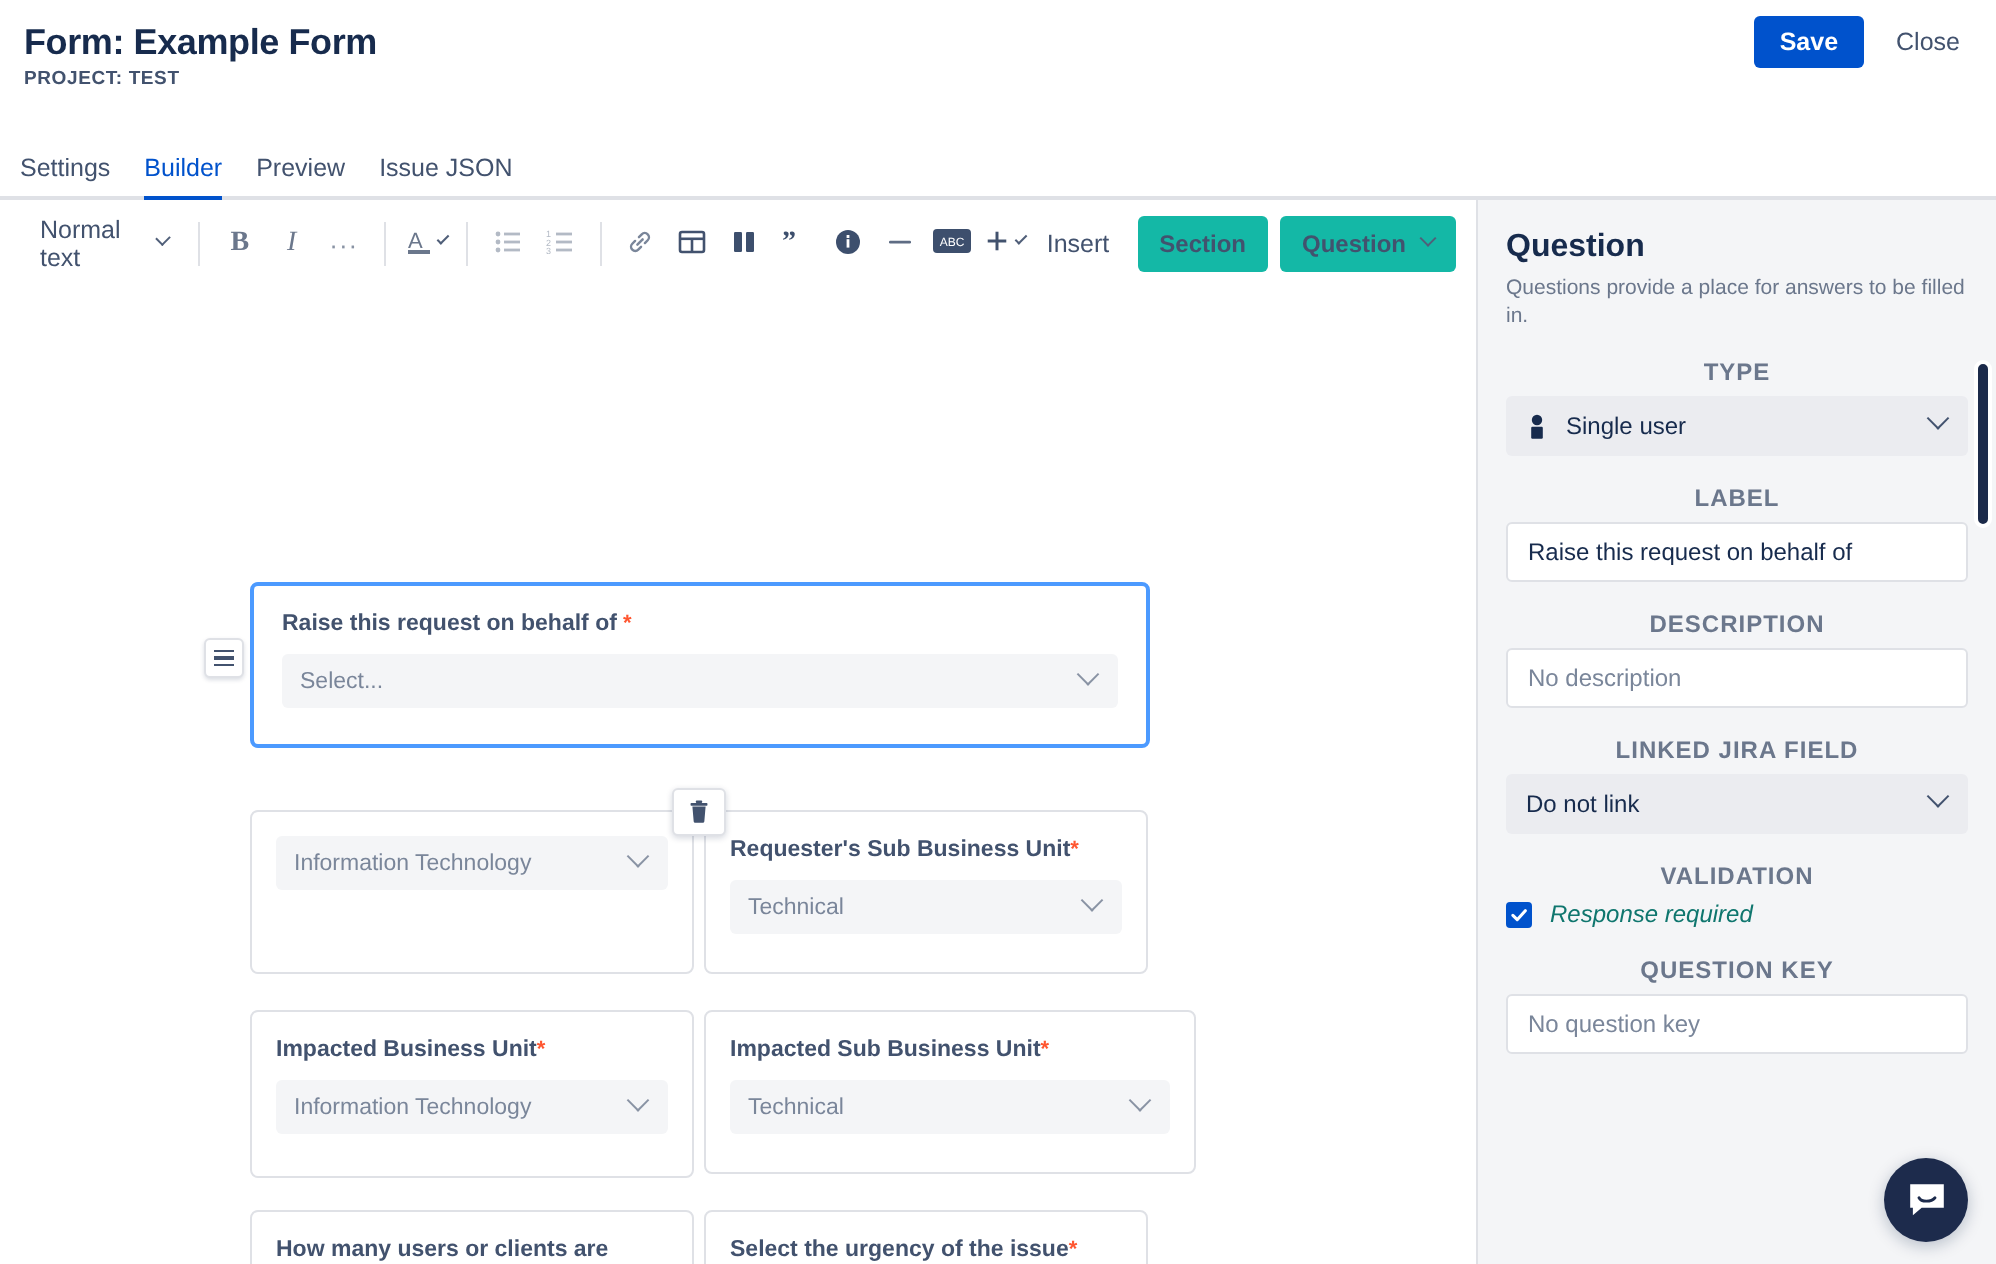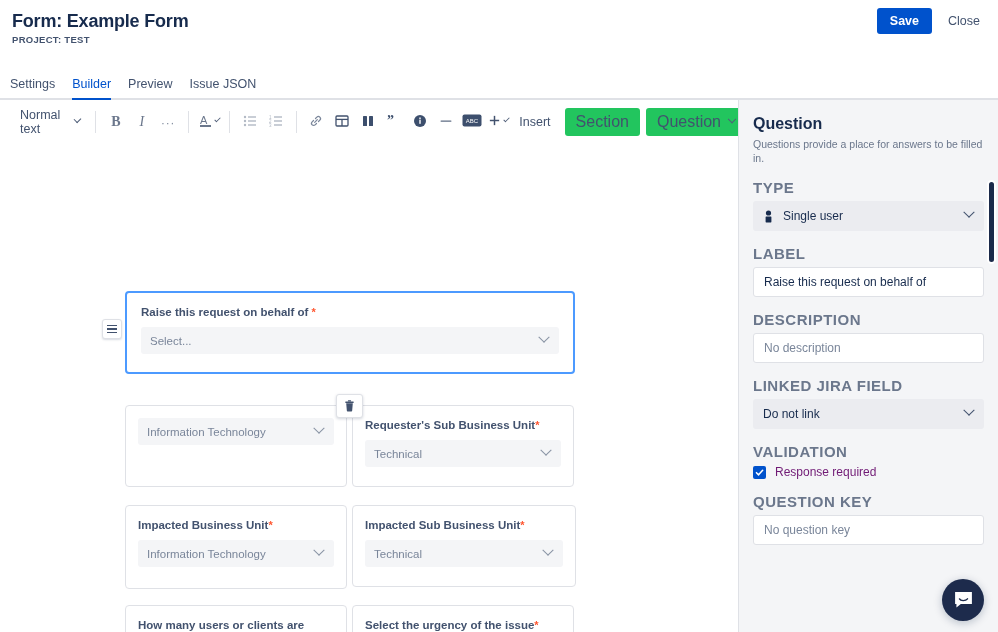--- a/index.html
+++ b/index.html
@@ -168,29 +168,30 @@
   .tb-insert-label {
     font-size: 12.5px;
     color: #42526e;
     padding: 0 8px;
     cursor: default;
   }
   .tb-pill {
     display: inline-flex;
     align-items: center;
     gap: 8px;
-    background: #22c55e;
+    background: #14b8a6;
     border: none;
     border-radius: 3px;
-    font-size: 16px;
+    font-size: 12px;
     color: #42526e;
     height: 28px;
     padding: 0 11px;
     cursor: pointer;
     font-family: inherit;
+    font-weight: bold;
   }
 
   
   .canvas {
     position: relative;
     padding: 0 0 0 0;
     height: calc(632px - 72px - 44px);
     overflow: hidden;
   }
 
@@ -274,25 +275,26 @@
     line-height: 20px;
     margin-bottom: 3px;
   }
   .side-desc {
     font-size: 10.5px;
     color: #6b778c;
     line-height: 14px;
     margin-bottom: 14px;
   }
   .field-label {
-    font-size: 15px;
+    font-size: 12px;
     font-weight: bold;
     color: #6b778c;
     letter-spacing: 0.5px;
     margin-bottom: 5px;
+    text-align: center;
   }
   .field-group { margin-bottom: 14px; }
   .sel-box {
     background: #ebecf0;
     border: none;
     border-radius: 3px;
     height: 30px;
     display: flex;
     align-items: center;
     padding: 0 10px;
@@ -319,21 +321,21 @@
   .checkbox {
     width: 13px; height: 13px;
     background: #0052cc;
     border-radius: 2px;
     display: flex;
     align-items: center;
     justify-content: center;
     flex: 0 0 auto;
     cursor: pointer;
   }
-  .check-label { font-size: 12px; color: #701a75; }
+  .check-label { font-size: 12px; color: #0f766e; font-style: italic; }
 
   .side-scrollbar {
     position: absolute;
     right: 2px;
     top: 80px;
     width: 9px;
     height: 84px;
     background: #1b2a4a;
     border-radius: 5px;
     border: 2px solid #ffffff;
@@ -557,21 +559,21 @@
 
       <div class="q-card" style="left:125px; top:361px; width:222px; height:84px; padding:12px 12px;">
         <div class="q-label">
           <span>Impacted Business Unit</span><span class="req-star">*</span>
         </div>
         <div class="q-select">
           <span>Information Technology</span>
           <span class="chev"></span>
         </div>
       </div>
-      <div class="q-card" style="left:352px; top:361px; width:224px; height:82px; padding:12px 12px;">
+      <div class="q-card" style="left:352px; top:361px; width:246px; height:82px; padding:12px 12px;">
         <div class="q-label">
           <span>Impacted Sub Business Unit</span><span class="req-star">*</span>
         </div>
         <div class="q-select">
           <span>Technical</span>
           <span class="chev"></span>
         </div>
       </div>
 
       <div class="q-card" style="left:125px; top:461px; width:222px; height:135px; padding:12px 12px;">

